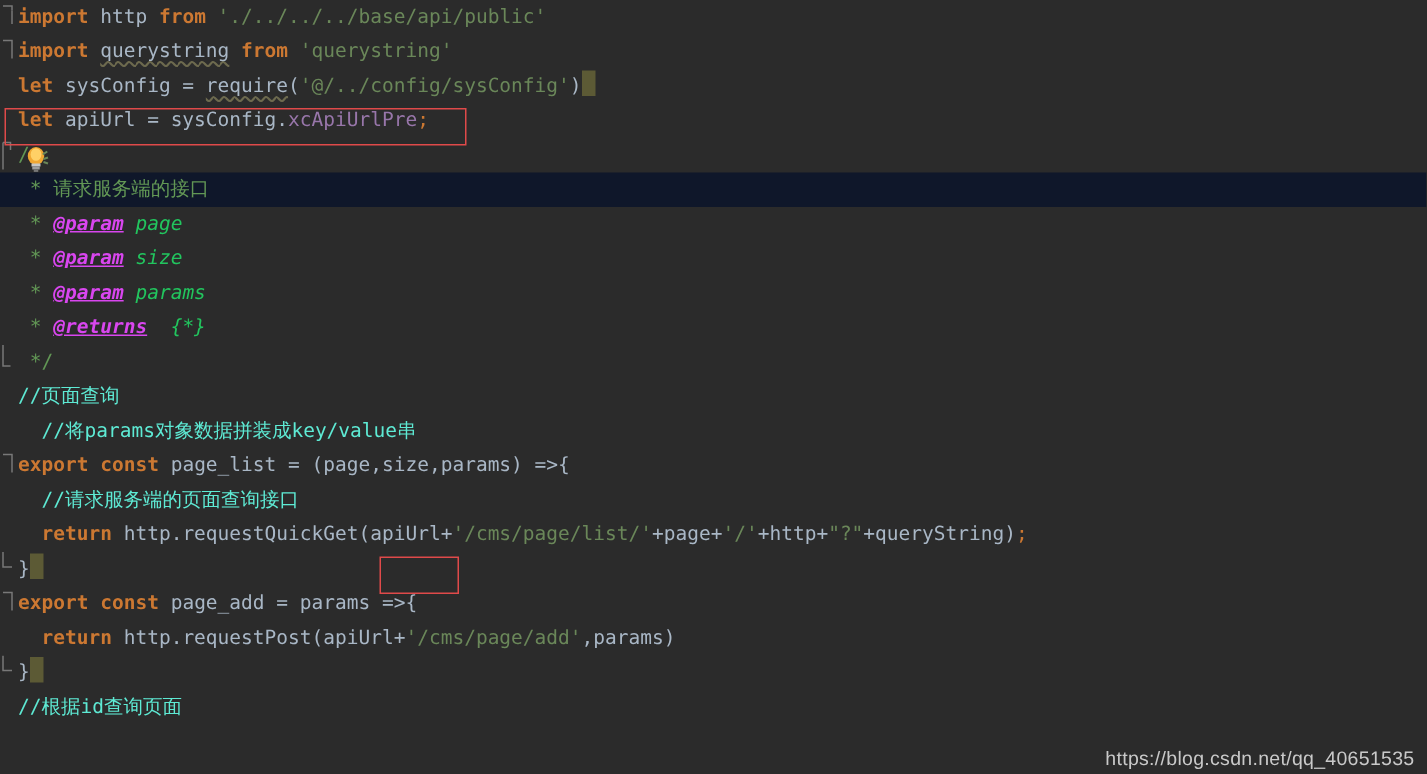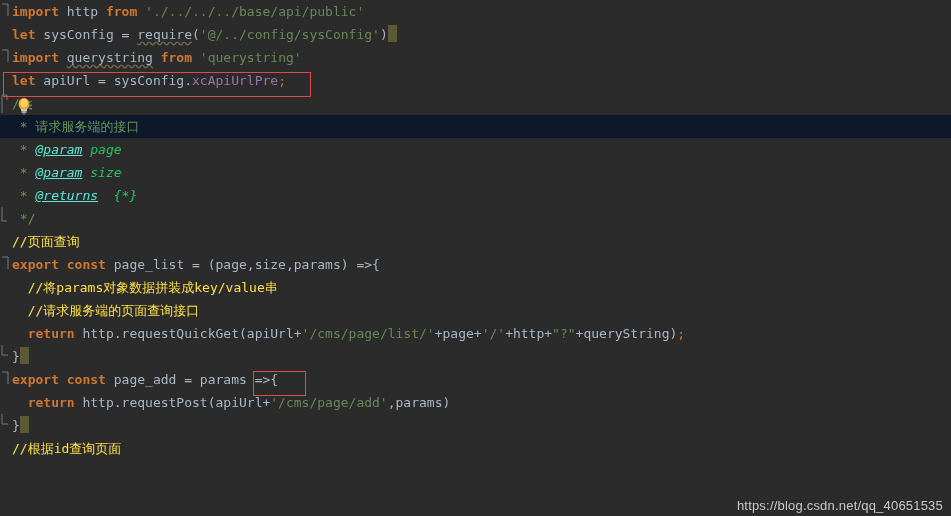--- a/index.html
+++ b/index.html
@@ -33,23 +33,23 @@
   }
   .line.caret{ background:#0f172a; }
   .line.caret::after{
     content:"";
     position:absolute;left:0;right:0;top:0;height:0;
   }
   
   .kw     {color:#CC7832;font-weight:bold;}
   .id     {color:#A9B7C6;}
   .str    {color:#6A8759;}
-  .cmt    {color:#fde047;}
+  .cmt    {color:#5eead4;}
   .doc    {color:#629755;}
-  .doctag {color:#5eead4;font-weight:normal;font-style:italic;text-decoration:underline;}
+  .doctag {color:#d946ef;font-weight:bold;font-style:italic;text-decoration:underline;}
   .docval {color:#22c55e;font-style:italic;}
   .field  {color:#9876AA;}
   .punc   {color:#A9B7C6;}
   .semi   {color:#CC7832;}
   .wavy   {text-decoration:underline;text-decoration-style:wavy;text-decoration-color:#6d6a4e;text-underline-offset:2px;}
 
   
   .fold{
     position:absolute;left:1px;width:9px;height:23px;
     pointer-events:none;
@@ -92,43 +92,44 @@
 
 <div id="editor">
 
   <div class="gutter"></div>
 
   <div class="code" id="code-lines">
       <div class="line"><span class="fold"><svg width="9" height="23">
             <path d="M1 4 h6 v3" stroke="#787878" fill="none" stroke-width="1"></path>
             <path d="M7 7 l0 9" stroke="#787878" stroke-width="1"></path>
           </svg></span><span class="kw">import</span><span class="id"> http </span><span class="kw">from</span><span class="id"> </span><span class="str">'./../../../base/api/public'</span></div>
-      <div class="line"><span class="kw">let</span><span class="id"> sysConfig = </span><span class="wavy">require</span><span class="punc">(</span><span class="str">'@/../config/sysConfig'</span><span class="punc">)</span><span class="caretblk"></span></div>
       <div class="line"><span class="fold"><svg width="9" height="23">
             <path d="M1 4 h6 v3" stroke="#787878" fill="none" stroke-width="1"></path>
             <path d="M7 7 l0 9" stroke="#787878" stroke-width="1"></path>
           </svg></span><span class="kw">import</span><span class="id"> </span><span class="wavy">querystring</span><span class="id"> </span><span class="kw">from</span><span class="id"> </span><span class="str">'querystring'</span></div>
+      <div class="line"><span class="kw">let</span><span class="id"> sysConfig = </span><span class="wavy">require</span><span class="punc">(</span><span class="str">'@/../config/sysConfig'</span><span class="punc">)</span><span class="caretblk"></span></div>
       <div class="line"><span class="kw">let</span><span class="id"> apiUrl = sysConfig.</span><span class="field">xcApiUrlPre</span><span class="semi">;</span></div>
       <div class="line"><span class="fold"><svg width="9" height="23">
             <path d="M1 3 h5 v5" stroke="#787878" fill="none" stroke-width="1"></path>
             <path d="M1 3 v18" stroke="#787878" stroke-width="1"></path>
           </svg></span><span class="doc">/</span></div>
       <div class="line caret"><span class="doc"> * 请求服务端的接口</span></div>
       <div class="line"><span class="doc"> * </span><span class="doctag">@param</span><span class="docval"> page</span></div>
       <div class="line"><span class="doc"> * </span><span class="doctag">@param</span><span class="docval"> size</span></div>
+      <div class="line"><span class="doc"> * </span><span class="doctag">@param</span><span class="docval"> params</span></div>
       <div class="line"><span class="doc"> * </span><span class="doctag">@returns</span><span class="docval">  {*}</span></div>
       <div class="line"><span class="fold"><svg width="9" height="23">
             <path d="M1 0 v14 h5" stroke="#787878" fill="none" stroke-width="1"></path>
           </svg></span><span class="doc"> */</span></div>
       <div class="line"><span class="cmt">//页面查询</span></div>
+      <div class="line"><span class="cmt">  //将params对象数据拼装成key/value串</span></div>
       <div class="line"><span class="fold"><svg width="9" height="23">
             <path d="M1 4 h6 v3" stroke="#787878" fill="none" stroke-width="1"></path>
             <path d="M7 7 l0 9" stroke="#787878" stroke-width="1"></path>
           </svg></span><span class="kw">export</span><span class="id"> </span><span class="kw">const</span><span class="id"> page_list = (page,size,params) =&gt;{</span></div>
-      <div class="line"><span class="cmt">  //将params对象数据拼装成key/value串</span></div>
       <div class="line"><span class="cmt">  //请求服务端的页面查询接口</span></div>
       <div class="line"><span class="id">  </span><span class="kw">return</span><span class="id"> http.requestQuickGet(apiUrl+</span><span class="str">'/cms/page/list/'</span><span class="id">+page+</span><span class="str">'/'</span><span class="id">+http+</span><span class="str">"?"</span><span class="id">+queryString)</span><span class="semi">;</span></div>
       <div class="line"><span class="fold"><svg width="9" height="23">
             <path d="M1 0 v10 h6" stroke="#787878" fill="none" stroke-width="1"></path>
           </svg></span><span class="id">}</span><span class="caretblk"></span></div>
       <div class="line"><span class="fold"><svg width="9" height="23">
             <path d="M1 4 h6 v3" stroke="#787878" fill="none" stroke-width="1"></path>
             <path d="M7 7 l0 9" stroke="#787878" stroke-width="1"></path>
           </svg></span><span class="kw">export</span><span class="id"> </span><span class="kw">const</span><span class="id"> page_add = params =&gt;{</span></div>
       <div class="line"><span class="id">  </span><span class="kw">return</span><span class="id"> http.requestPost(apiUrl+</span><span class="str">'/cms/page/add'</span><span class="id">,params)</span></div>

